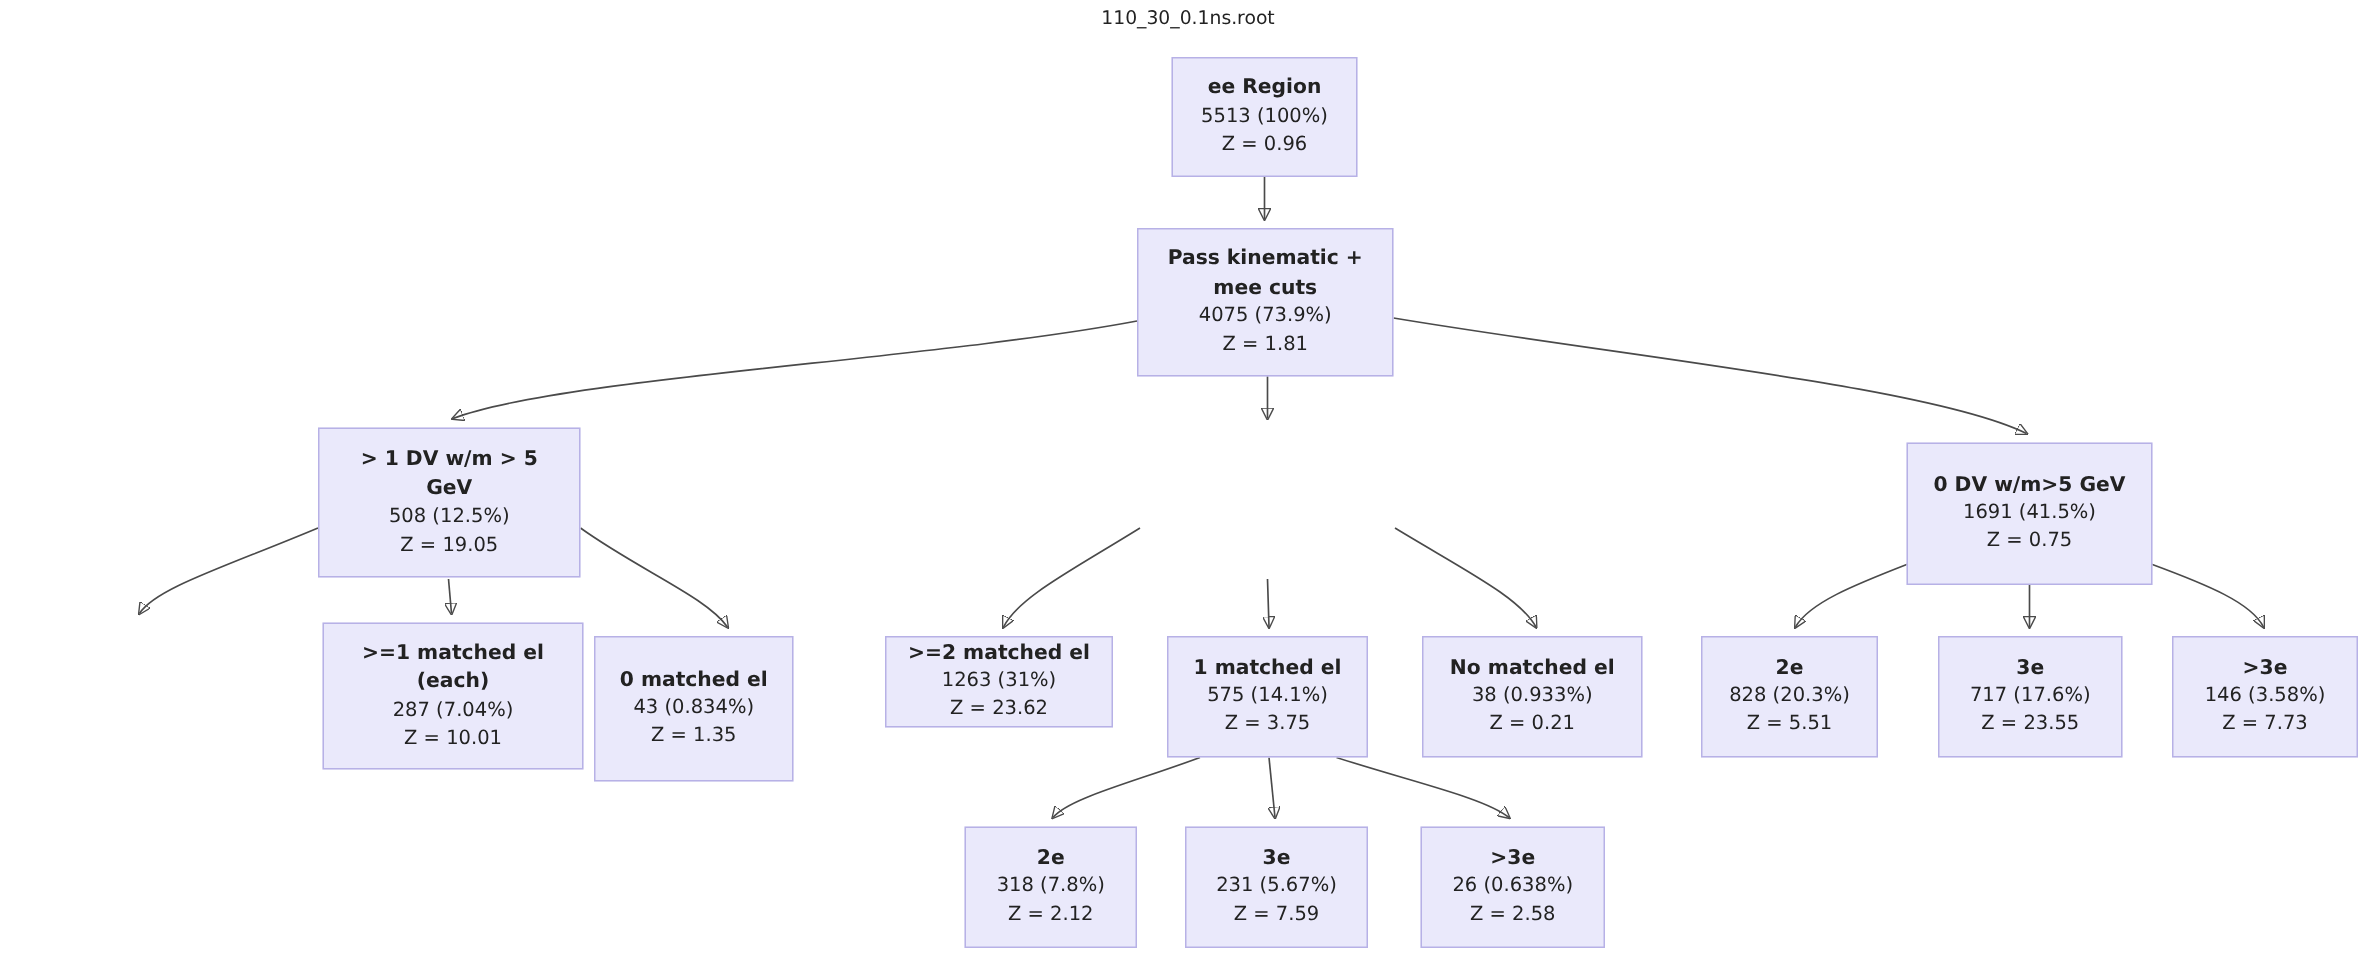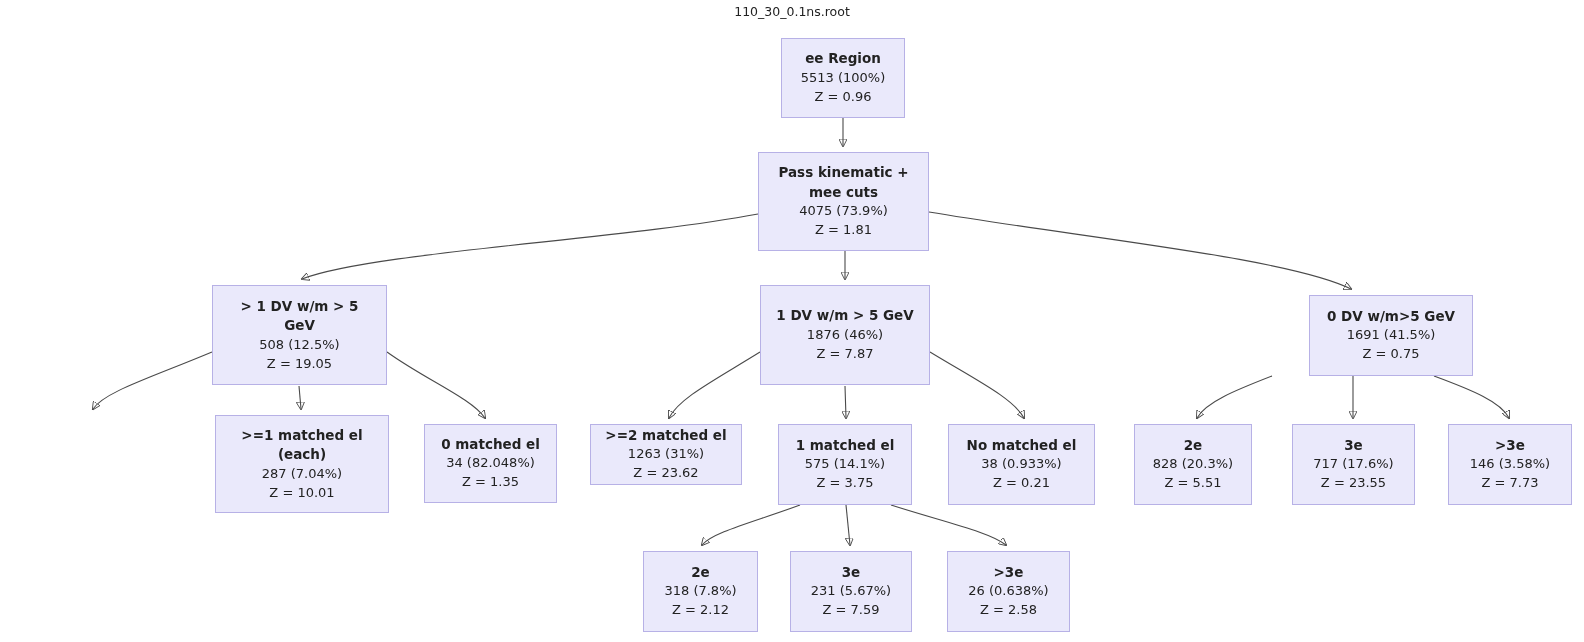--- a/index.html
+++ b/index.html
@@ -101,39 +101,34 @@
     <div class="nl">Pass kinematic + mee cuts</div>
     <div class="nc">4075 (73.9%)</div>
     <div class="nz">Z = 1.81</div>
   </div>
 
   <div class="node" style="left:212px;top:285px;width:175px;height:100px">
     <div class="nl narrow">&gt; 1 DV w/m &gt; 5 GeV</div>
     <div class="nc">508 (12.5%)</div>
     <div class="nz">Z = 19.05</div>
   </div>
-  <div class="node" style="left:760px;top:285px;width:170px;height:100px">
-    <div class="nl narrow">1 DV w/m &gt; 5 GeV</div>
-    <div class="nc">1876 (46%)</div>
-    <div class="nz">Z = 7.87</div>
-  </div>
-  <div class="node" style="left:1309px;top:295px;width:164px;height:81px">
+  <div class="node" style="left:1271px;top:295px;width:164px;height:95px">
     <div class="nl">0 DV w/m&gt;5 GeV</div>
     <div class="nc">1691 (41.5%)</div>
     <div class="nz">Z = 0.75</div>
   </div>
 
   <div class="node" style="left:215px;top:415px;width:174px;height:98px">
     <div class="nl">&gt;=1 matched el (each)</div>
     <div class="nc">287 (7.04%)</div>
     <div class="nz">Z = 10.01</div>
   </div>
-  <div class="node" style="left:424px;top:424px;width:133px;height:79px">
+  <div class="node" style="left:396px;top:424px;width:133px;height:97px">
     <div class="nl">0 matched el</div>
-    <div class="nc">34 (82.048%)</div>
+    <div class="nc">43 (0.834%)</div>
     <div class="nz">Z = 1.35</div>
   </div>
   <div class="node" style="left:590px;top:424px;width:152px;height:61px">
     <div class="nl">&gt;=2 matched el</div>
     <div class="nc">1263 (31%)</div>
     <div class="nz">Z = 23.62</div>
   </div>
   <div class="node" style="left:778px;top:424px;width:134px;height:81px">
     <div class="nl">1 matched el</div>
     <div class="nc">575 (14.1%)</div>

